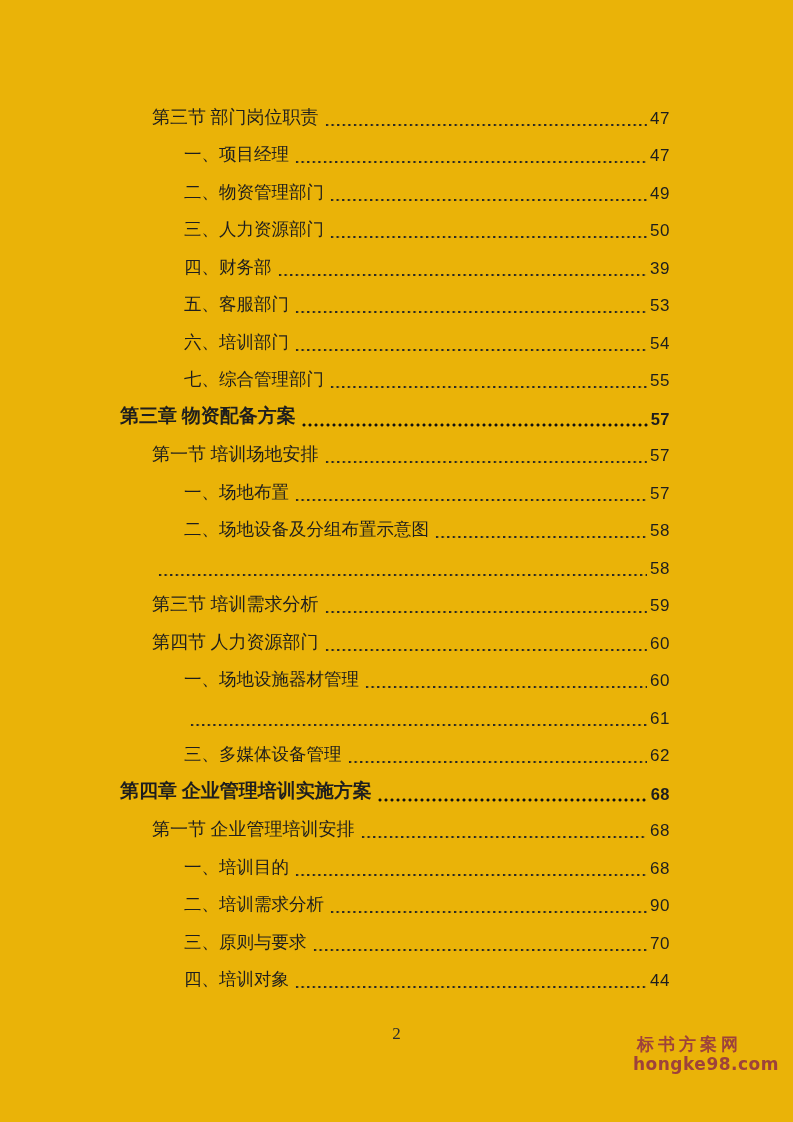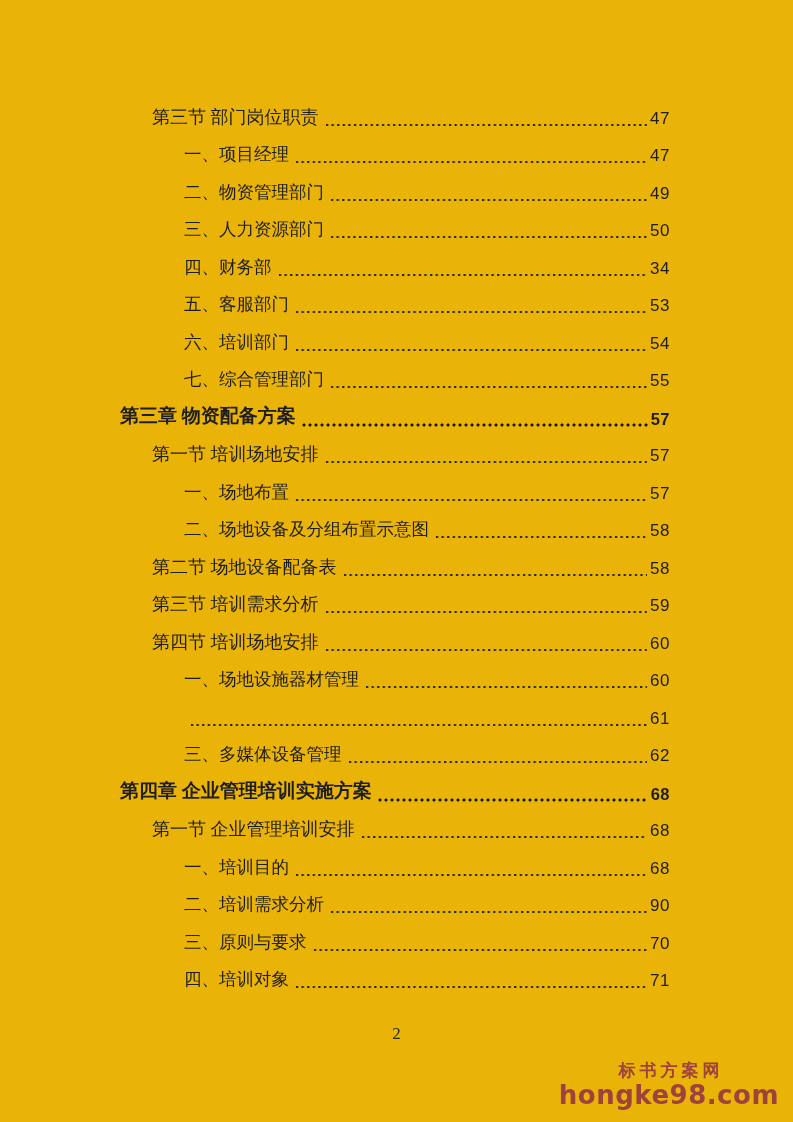--- a/index.html
+++ b/index.html
@@ -64,35 +64,35 @@
     left: 0;
     top: 1024px;
     width: 793px;
     text-align: center;
     font-size: 17px;
     color: #2e2e2e;
   }
   .watermark {
     position: absolute;
     right: 14px;
-    top: 1061px;
-    text-align: center;
+    top: 1035px;
+    text-align: left;
     line-height: 1.15;
   }
   .wm-cn {
     font-family: "DejaVu Sans", "Liberation Sans", sans-serif;
     font-weight: bold;
     font-size: 17px;
     letter-spacing: 4px;
     padding-left: 4px; 
   }
   .wm-domain {
     font-family: "DejaVu Sans", "Liberation Sans", sans-serif;
     font-weight: 600;
-    font-size: 26px;
+    font-size: 17px;
     letter-spacing: 0.5px;
   }
 </style>
 </head>
 <body>
 
 <div class="doc-page" style="color: rgb(30, 30, 30);">
   <div class="toc" id="toc">
       <div class="toc-row section">
     <span class="toc-label">第三节 部门岗位职责</span>
@@ -110,21 +110,21 @@
     <span class="toc-page">49</span>
   </div>
       <div class="toc-row item">
     <span class="toc-label">三、人力资源部门</span>
     <span class="leader"></span>
     <span class="toc-page">50</span>
   </div>
       <div class="toc-row item">
     <span class="toc-label">四、财务部</span>
     <span class="leader"></span>
-    <span class="toc-page">34</span>
+    <span class="toc-page">39</span>
   </div>
       <div class="toc-row item">
     <span class="toc-label">五、客服部门</span>
     <span class="leader"></span>
     <span class="toc-page">53</span>
   </div>
       <div class="toc-row item">
     <span class="toc-label">六、培训部门</span>
     <span class="leader"></span>
     <span class="toc-page">54</span>
@@ -148,31 +148,30 @@
     <span class="toc-label">一、场地布置</span>
     <span class="leader"></span>
     <span class="toc-page">57</span>
   </div>
       <div class="toc-row item">
     <span class="toc-label">二、场地设备及分组布置示意图</span>
     <span class="leader"></span>
     <span class="toc-page">58</span>
   </div>
       <div class="toc-row section">
-    <span class="toc-label">第二节 场地设备配备表</span>
     <span class="leader"></span>
     <span class="toc-page">58</span>
   </div>
       <div class="toc-row section">
     <span class="toc-label">第三节 培训需求分析</span>
     <span class="leader"></span>
     <span class="toc-page">59</span>
   </div>
       <div class="toc-row section">
-    <span class="toc-label">第四节 培训场地安排</span>
+    <span class="toc-label">第四节 人力资源部门</span>
     <span class="leader"></span>
     <span class="toc-page">60</span>
   </div>
       <div class="toc-row item">
     <span class="toc-label">一、场地设施器材管理</span>
     <span class="leader"></span>
     <span class="toc-page">60</span>
   </div>
       <div class="toc-row item">
     <span class="leader"></span>
@@ -204,21 +203,21 @@
     <span class="toc-page">90</span>
   </div>
       <div class="toc-row item">
     <span class="toc-label">三、原则与要求</span>
     <span class="leader"></span>
     <span class="toc-page">70</span>
   </div>
       <div class="toc-row item">
     <span class="toc-label">四、培训对象</span>
     <span class="leader"></span>
-    <span class="toc-page">71</span>
+    <span class="toc-page">44</span>
   </div>
     </div>
 
   <div class="page-number">2</div>
 
   <div class="watermark" style="color: rgb(158, 66, 59);">
     <div class="wm-cn">标书方案网</div>
     <div class="wm-domain">hongke98.com</div>
   </div>
 </div>

